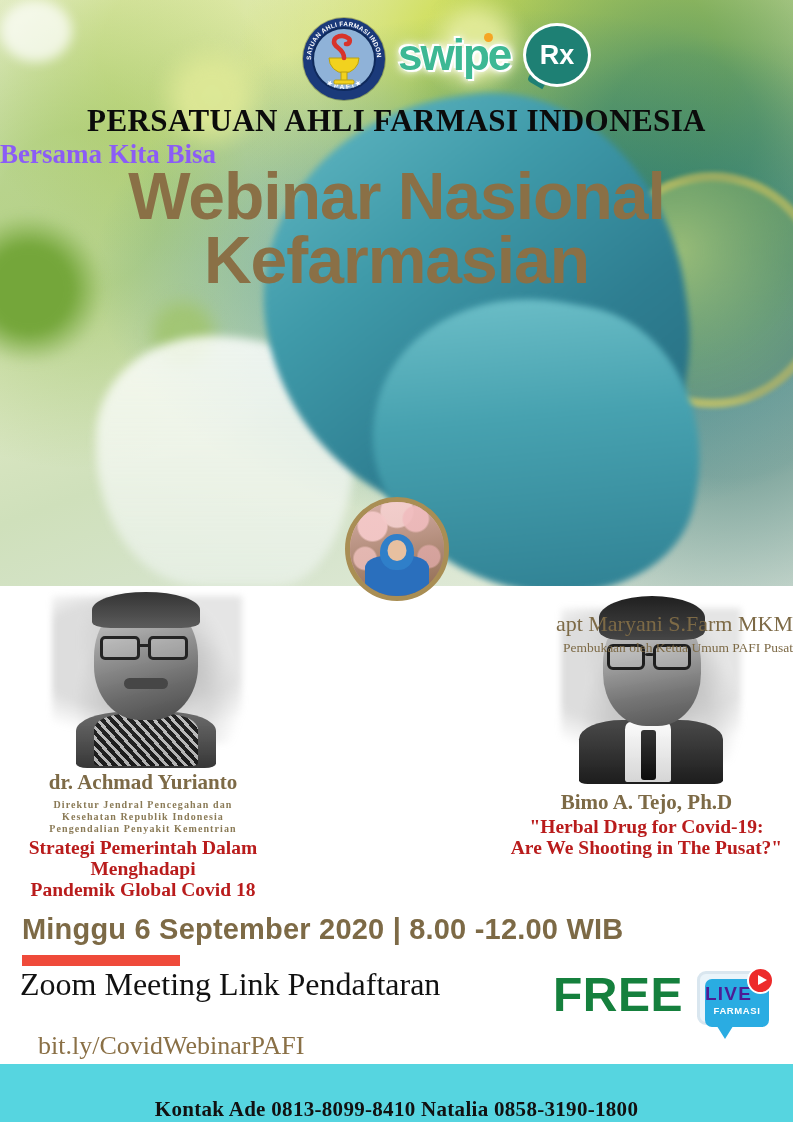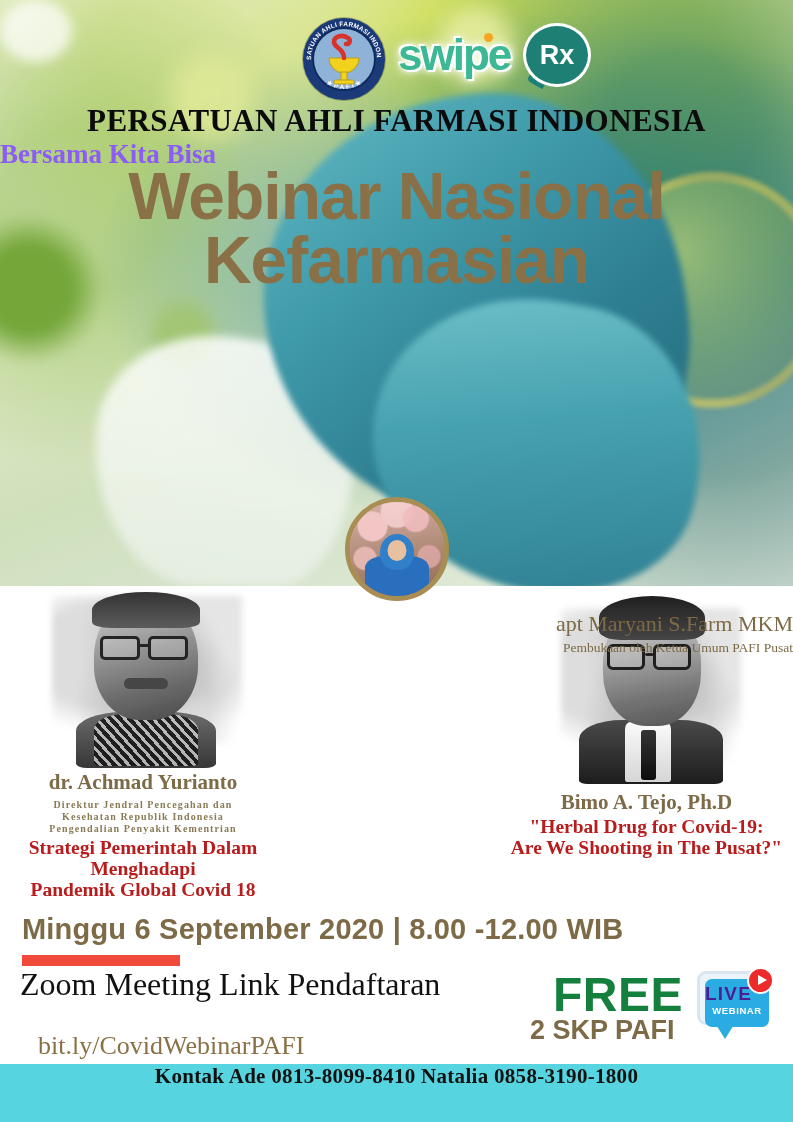--- a/index.html
+++ b/index.html
@@ -296,21 +296,21 @@
     position:absolute; left:54px; top:0px; width:27px; height:27px;
     border-radius:50%; background:#ed2b2b; border:2px solid #fff;
   }
   .lb-play::after {
     content:""; position:absolute; left:9px; top:6px;
     border-left:9px solid #fff; border-top:5.5px solid transparent; border-bottom:5.5px solid transparent;
   }
 
   .footer {
     position:absolute; left:0; bottom:0; width:793px; height:58px;
-    background:#56d5e0; display:flex; align-items:flex-start; justify-content:center;
+    background:#56d5e0; display:flex; align-items:flex-end; justify-content:center;
   }
   .footer-text {
     font-family:"Liberation Serif", serif; font-weight:bold;
     font-size:21px; color:#111; letter-spacing:.3px;
   }
 </style>
 </head>
 <body>
 
 <div class="poster">
@@ -417,28 +417,27 @@
       <div>Are We Shooting in The Pusat?"</div>
     </div>
   </div>
 
   <div class="datetime">Minggu  6 September  2020 | 8.00 -12.00 WIB</div>
   <div class="red-bar"></div>
   <div class="zoom-line">Zoom Meeting  Link  Pendaftaran</div>
   <div class="bitly">bit.ly/CovidWebinarPAFI</div>
 
   <div class="free">FREE</div>
-  <div class="skp">2 SKP PAFI</div>
 
   <div class="live-badge">
     <div class="lb-back"></div>
     <div class="lb-tail"></div>
     <div class="lb-front"></div>
     <div class="lb-live">LIVE</div>
-    <div class="lb-web">WEBINAR</div>
+    <div class="lb-web">FARMASI</div>
     <div class="lb-play"></div>
   </div>
 
   <div class="footer">
     <div class="footer-text">Kontak Ade 0813-8099-8410 Natalia 0858-3190-1800</div>
   </div>
 
 </div>
 
 </body></html>

